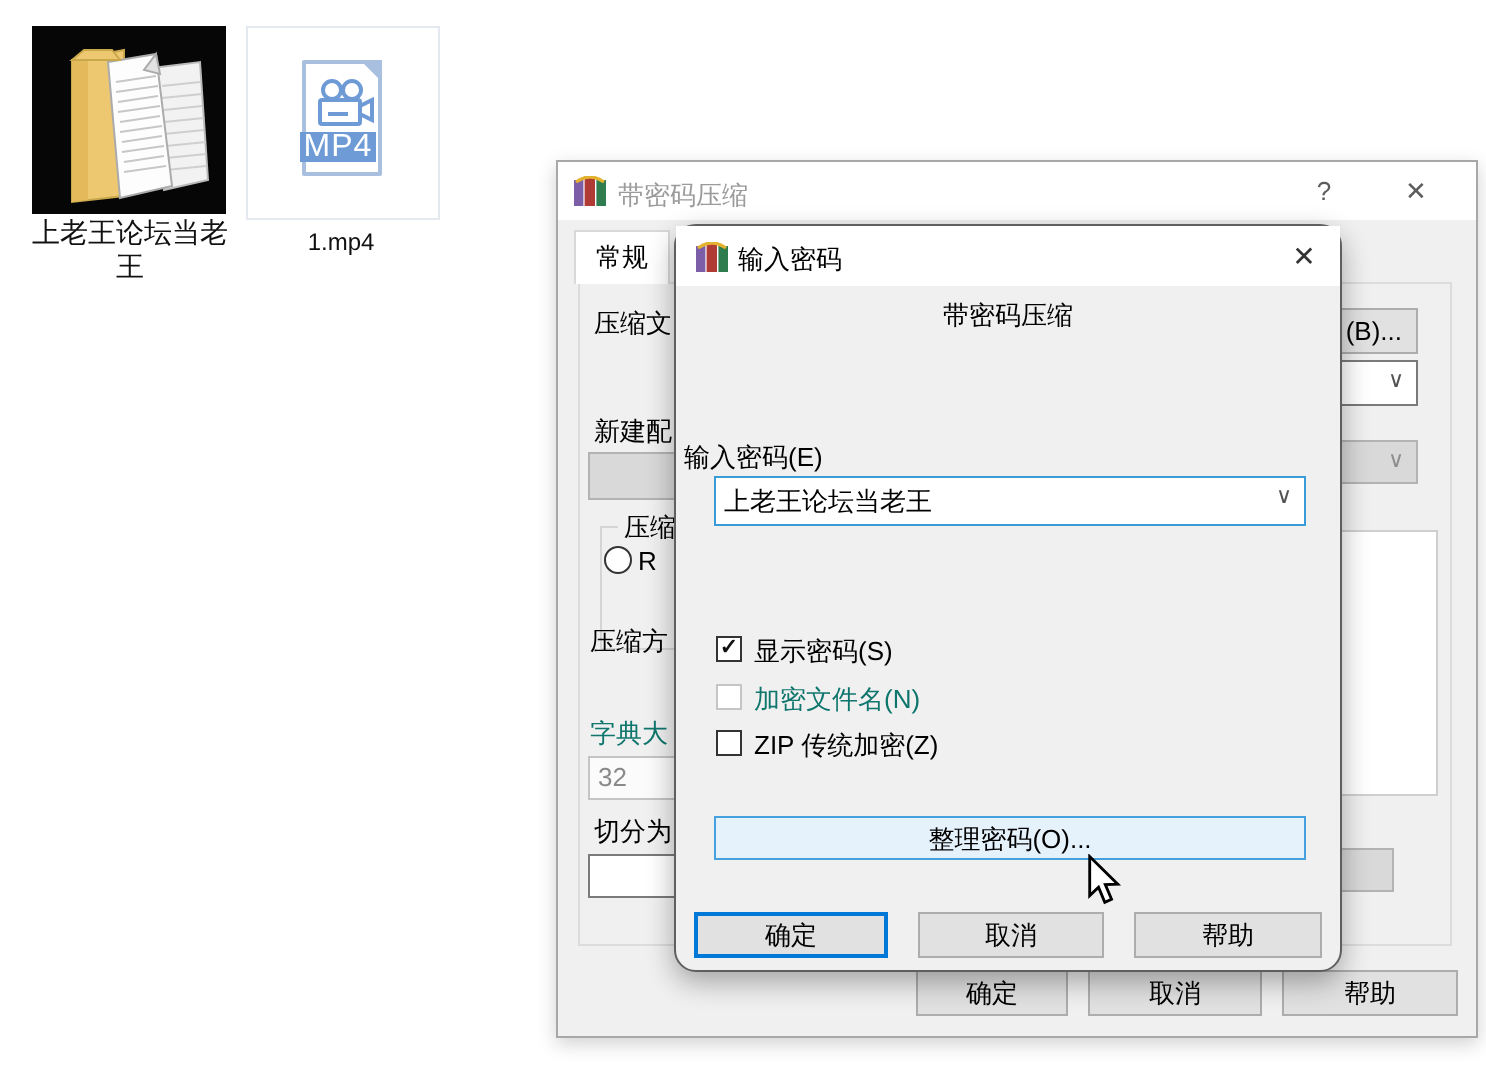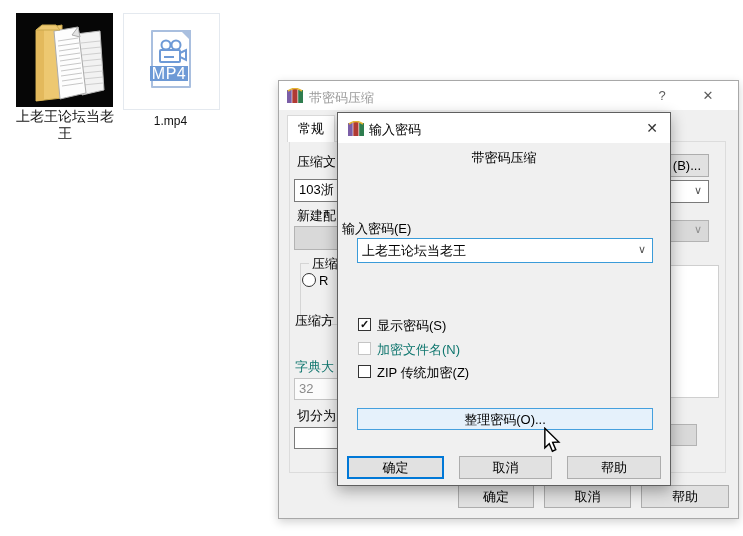--- a/index.html
+++ b/index.html
@@ -117,21 +117,20 @@
       </div>
       <div class="title-text" style="left:30px;color:#9b9b9b;">带密码压缩</div>
       <div class="caption-btn" style="left:652px;left:374px;">?</div>
       <div class="caption-btn" style="left:420px;">✕</div>
     </div>
 
     <div class="abs panel" style="left:10px;top:60px;width:437px;height:332px;"></div>
     <div class="abs tab" style="left:8px;top:34px;width:48px;height:27px;">常规</div>
 
     <div class="abs lbl" style="left:18px;top:72px;">压缩文</div>
-    <div class="abs inputbox" style="left:15px;top:98px;width:70px;height:23px;">103浙</div>
     <div class="abs lbl" style="left:18px;top:126px;">新建配</div>
     <div class="abs graybox" style="left:15px;top:145px;width:70px;height:24px;"></div>
 
     <div class="abs groupbox" style="left:21px;top:182px;width:70px;height:62px;"></div>
     <div class="abs lbl" style="left:30px;top:174px;background:#f0f0f0;padding:0 3px;">压缩文</div>
     <div class="radio" style="left:23px;top:192px;"></div>
     <div class="abs lbl" style="left:40px;top:192px;">R</div>
 
     <div class="abs lbl" style="left:16px;top:231px;">压缩方</div>
     <div class="abs lbl lbl-gray" style="left:16px;top:277px;">字典大</div>
@@ -147,21 +146,21 @@
       <span class="combo-chevron" style="color:#8f8f8f;">∨</span>
     </div>
     <div class="abs" style="left:322px;top:184px;width:118px;height:133px;background:#fff;border:1px solid #cfcfcf;box-sizing:border-box;"></div>
     <div class="abs graybox" style="left:340px;top:343px;width:78px;height:22px;"></div>
 
     <div class="abs btn" style="left:179px;top:404px;width:76px;height:23px;">确定</div>
     <div class="abs btn" style="left:265px;top:404px;width:87px;height:23px;">取消</div>
     <div class="abs btn" style="left:362px;top:404px;width:88px;height:23px;">帮助</div>
   </div>
 
-  <div class="abs dialog pw-dialog" style="left:337px;top:112px;width:332px;height:372px;z-index:20;">
+  <div class="abs dialog pw-dialog" style="left:337px;top:112px;width:332px;height:372px;z-index:20;border-radius:11px;">
     <div class="titlebar" style="height:30px;">
       <div class="abs" style="left:10px;top:8px;width:16px;height:15px;">
         <svg width="16" height="15" viewBox="0 0 16 15">
           <rect x="0" y="2" width="4.7" height="13" fill="#7b5ea7"></rect>
           <rect x="5.3" y="0" width="5.2" height="15" fill="#b03a34"></rect>
           <rect x="11.2" y="2" width="4.8" height="13" fill="#2f7d4f"></rect>
           <path d="M1,3 Q8,-2 15,3" stroke="#e3b330" stroke-width="1.6" fill="none"></path>
         </svg>
       </div>
       <div class="title-text" style="left:31px;color:#000;">输入密码</div>

